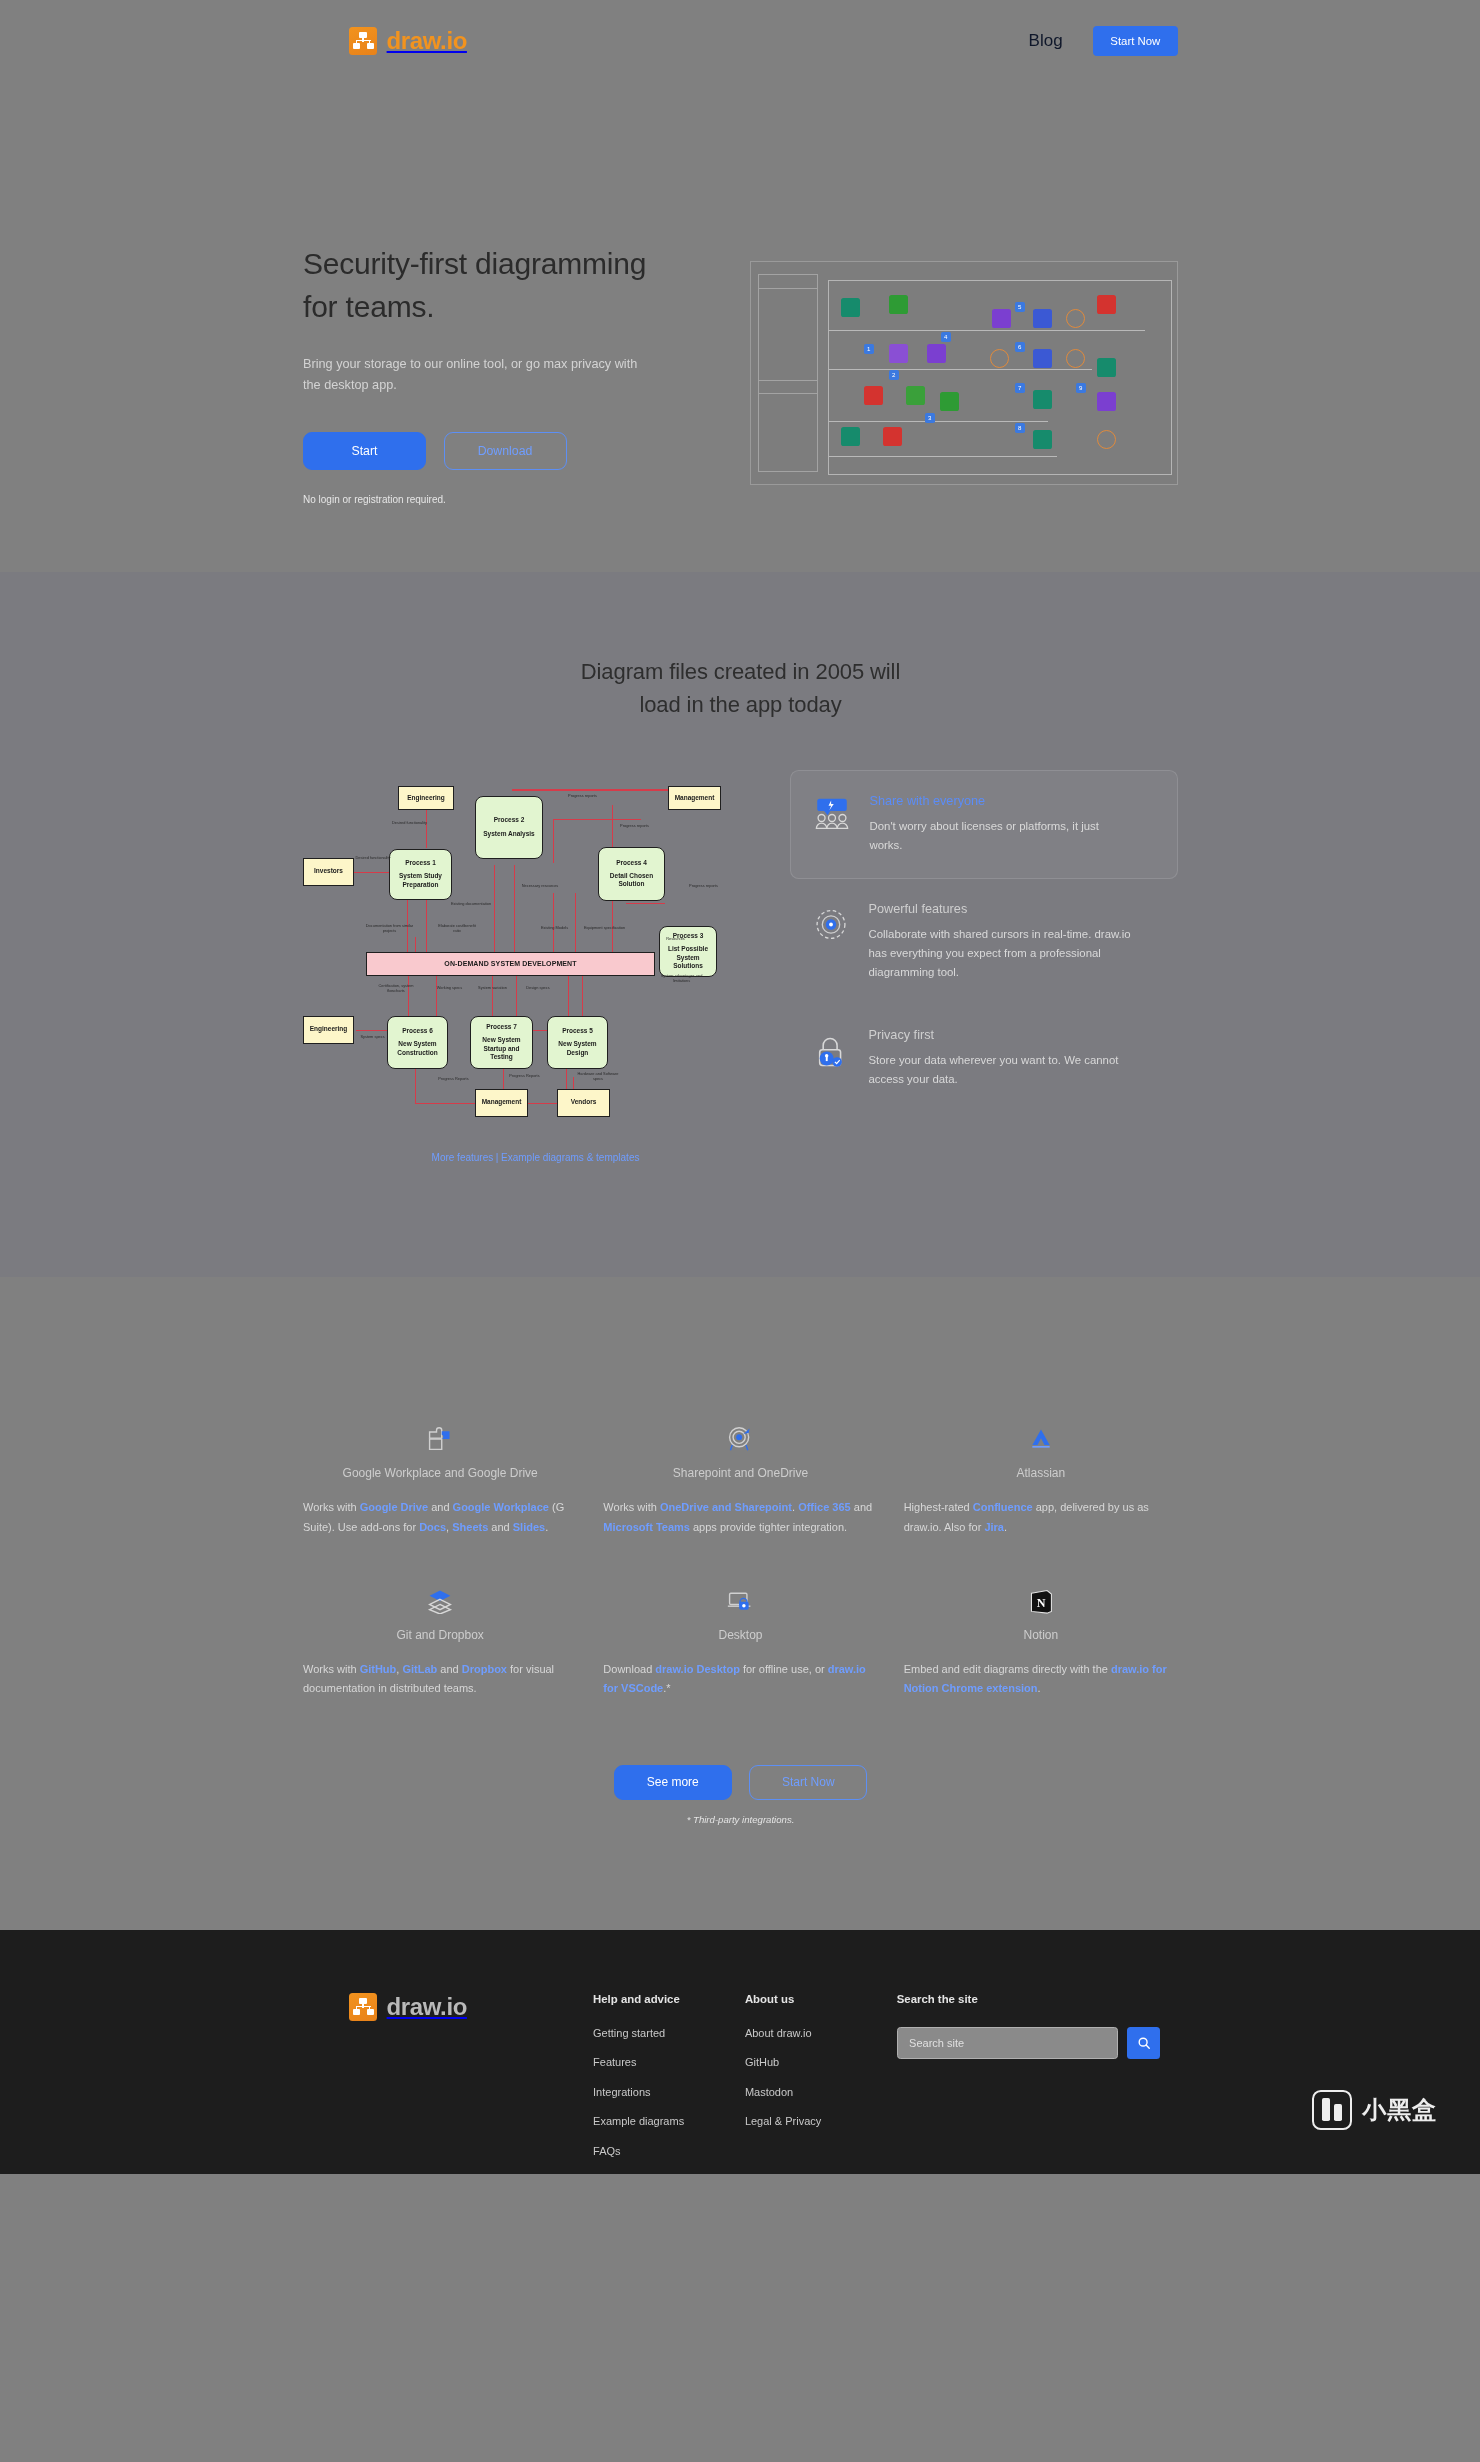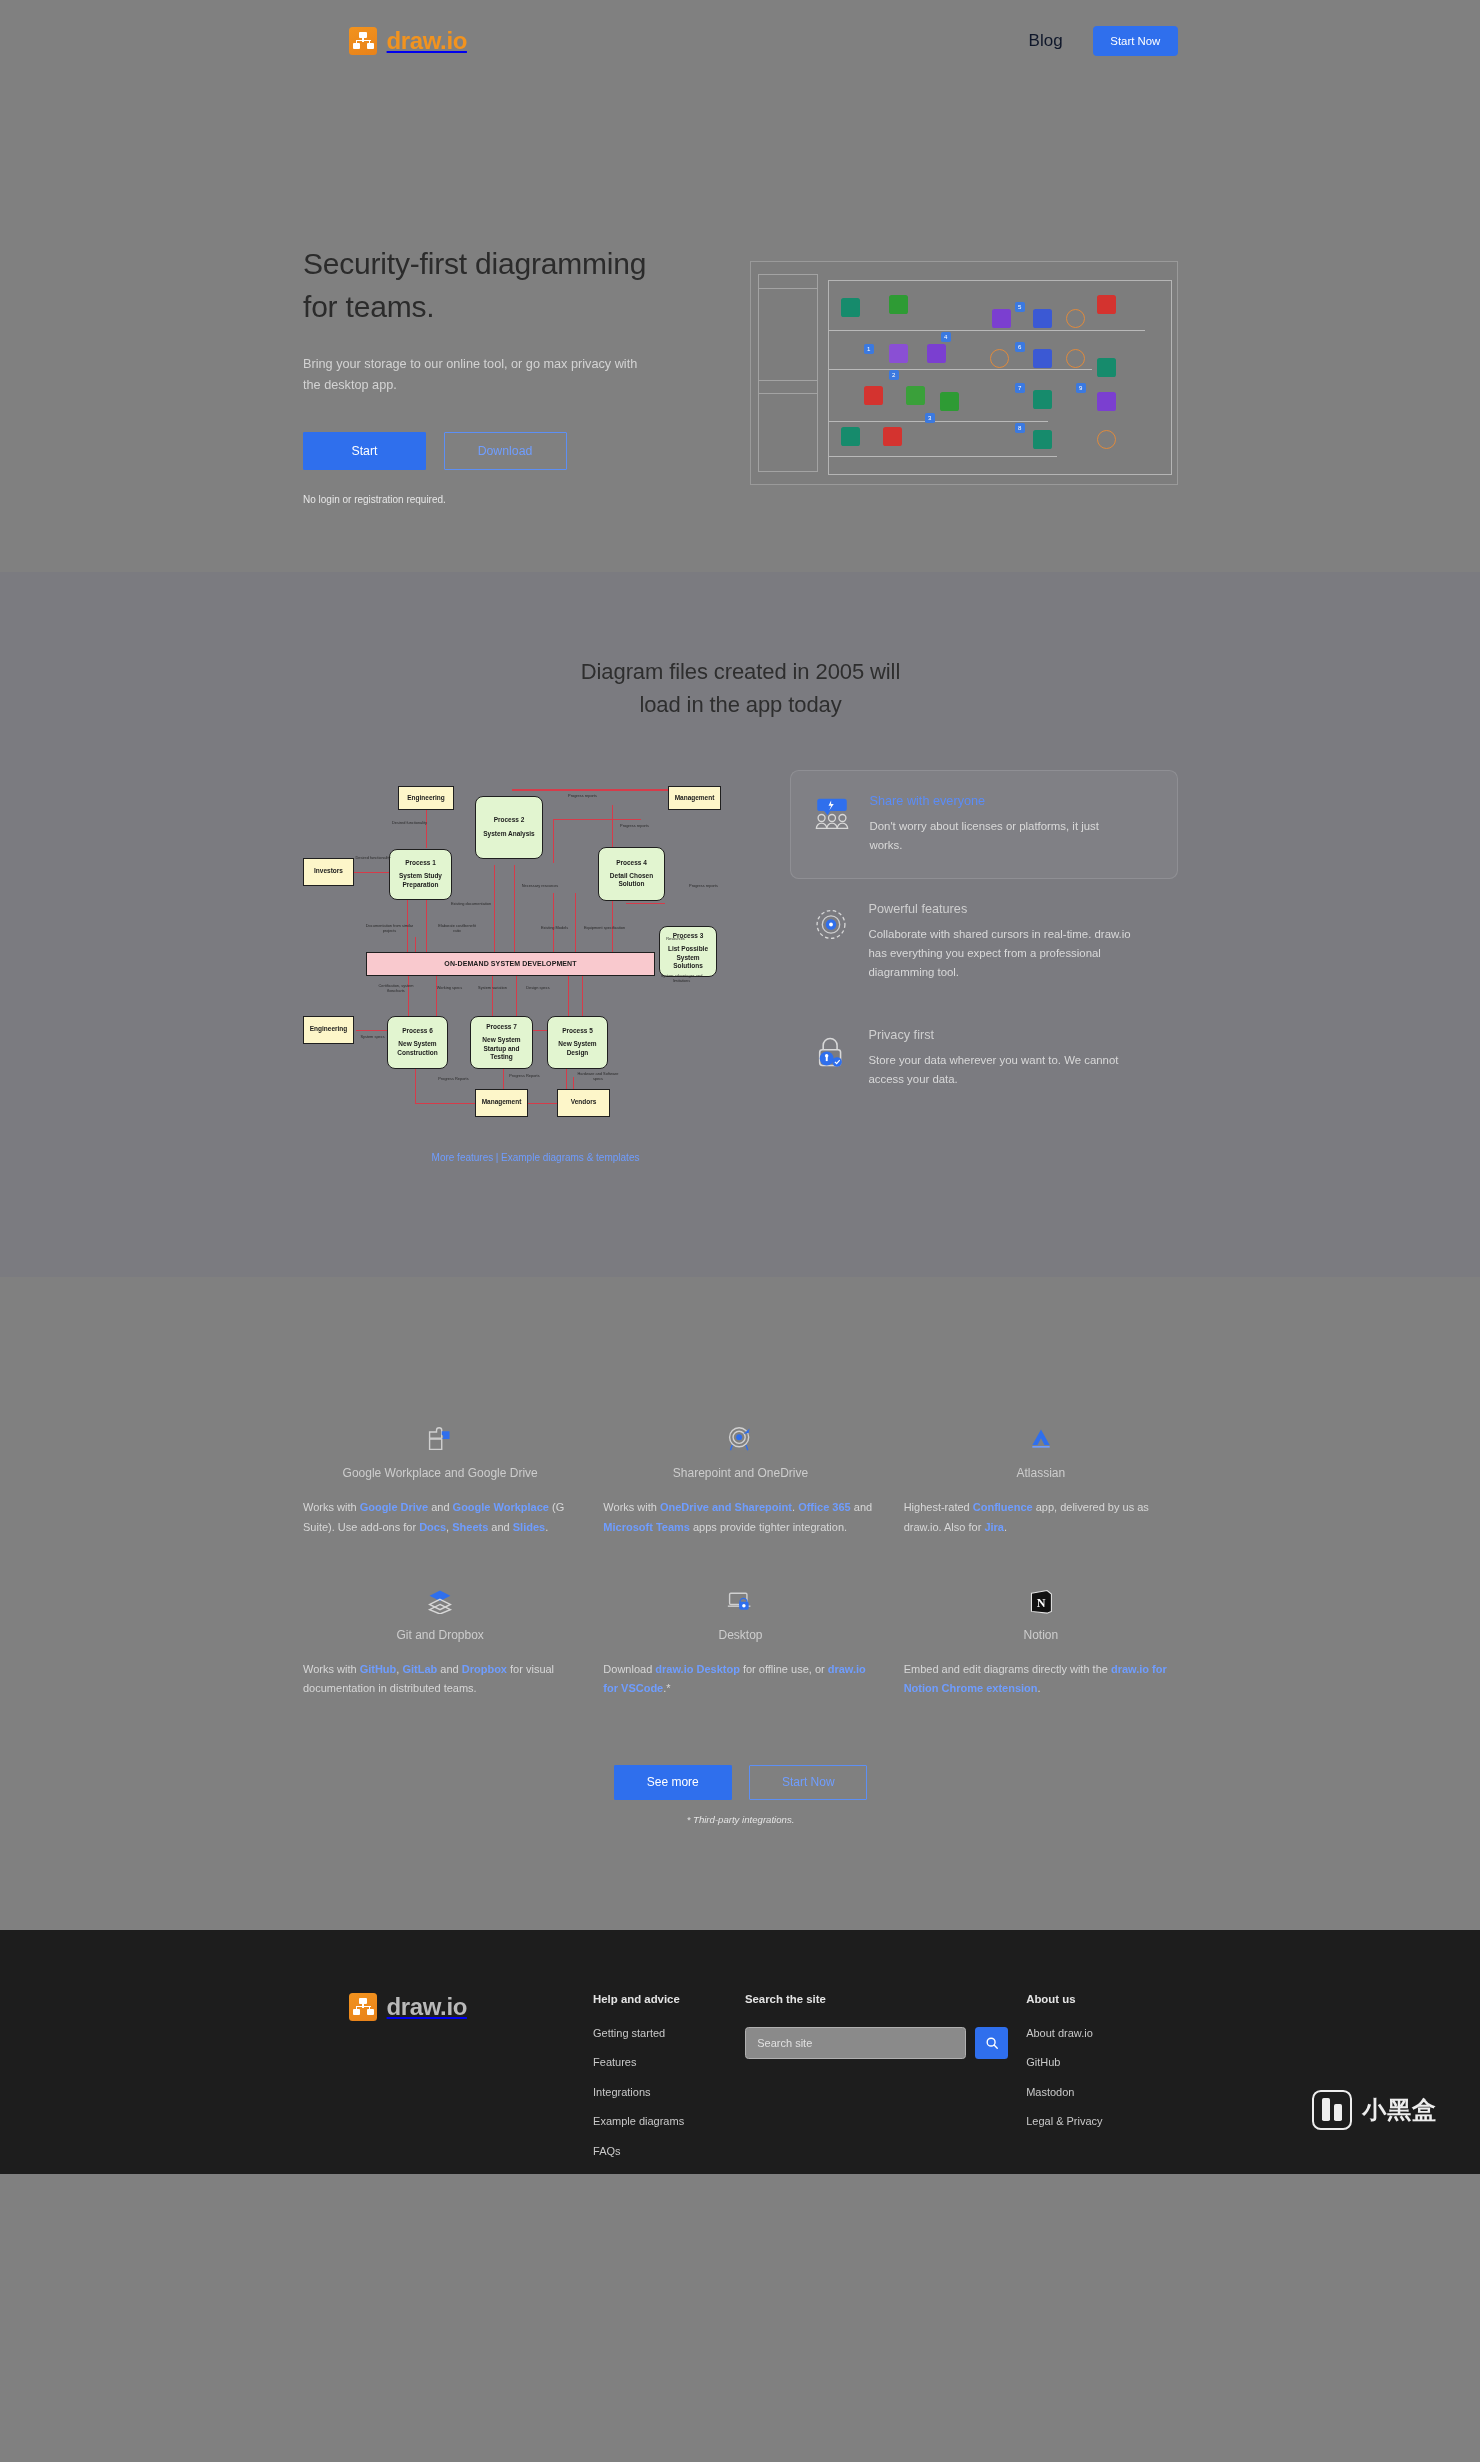--- a/index.html
+++ b/index.html
@@ -37,21 +37,21 @@
   .brand-mark .tr { width: 1.4px; height: 4.4px; left: 20px; top: 13px; }
   .brand-text {
     font-size: 24px; font-weight: 700; color: #f2931e; letter-spacing: -0.4px;
   }
   .header-right { display: flex; align-items: center; gap: 30px; }
   .nav-link {
     font-size: 17px; color: #0f172a; text-decoration: none;
   }
   .btn {
     display: inline-flex; align-items: center; justify-content: center;
-    font-size: 12px; border-radius: 1px; cursor: pointer;
+    font-size: 12px; border-radius: 9px; cursor: pointer;
     text-decoration: none; white-space: nowrap;
   }
   .btn-primary { background: #2f6fed; color: #ffffff; border: 0.9px solid #2f6fed; }
   .btn-outline { background: transparent; color: #6f9dff; border: 0.9px solid #5d8ff5; }
   .btn-header { height: 30px; padding: 0 16.7px; font-size: 11.4px; border-radius: 3.5px; }
 
   
   .hero {
     display: flex; padding: 92px 303px 0 303px; gap: 53px; align-items: flex-start;
     min-height: 491px;
@@ -578,40 +578,40 @@
 
       <div class="footer-col">
         <div class="footer-col-title">Help and advice</div>
         <a class="footer-link" href="#">Getting started</a>
         <a class="footer-link" href="#">Features</a>
         <a class="footer-link" href="#">Integrations</a>
         <a class="footer-link" href="#">Example diagrams</a>
         <a class="footer-link" href="#">FAQs</a>
       </div>
 
+      <div class="footer-col">
+        <div class="footer-col-title">About us</div>
+        <a class="footer-link" href="#">About draw.io</a>
+        <a class="footer-link" href="#">GitHub</a>
+        <a class="footer-link" href="#">Mastodon</a>
+        <a class="footer-link" href="#">Legal &amp; Privacy</a>
+      </div>
+
       <div class="footer-col search">
         <div class="footer-col-title">Search the site</div>
         <div class="search-row">
           <input class="search-input" type="text" placeholder="Search site" style="">
           <button class="search-btn">
             <svg width="14" height="14" viewBox="0 0 16 16">
               <circle cx="7" cy="7" r="4.5" fill="none" stroke="#fff" stroke-width="1.6"></circle>
               <path d="M10.4 10.4 L14 14" stroke="#fff" stroke-width="1.6" stroke-linecap="round"></path>
             </svg>
           </button>
         </div>
       </div>
-
-      <div class="footer-col">
-        <div class="footer-col-title">About us</div>
-        <a class="footer-link" href="#">About draw.io</a>
-        <a class="footer-link" href="#">GitHub</a>
-        <a class="footer-link" href="#">Mastodon</a>
-        <a class="footer-link" href="#">Legal &amp; Privacy</a>
-      </div>
     </div>
 
   </footer>
 
   <div class="watermark">
     <span class="wm-mark"></span>
     <span class="wm-text">小黑盒</span>
   </div>
 </div>
 

